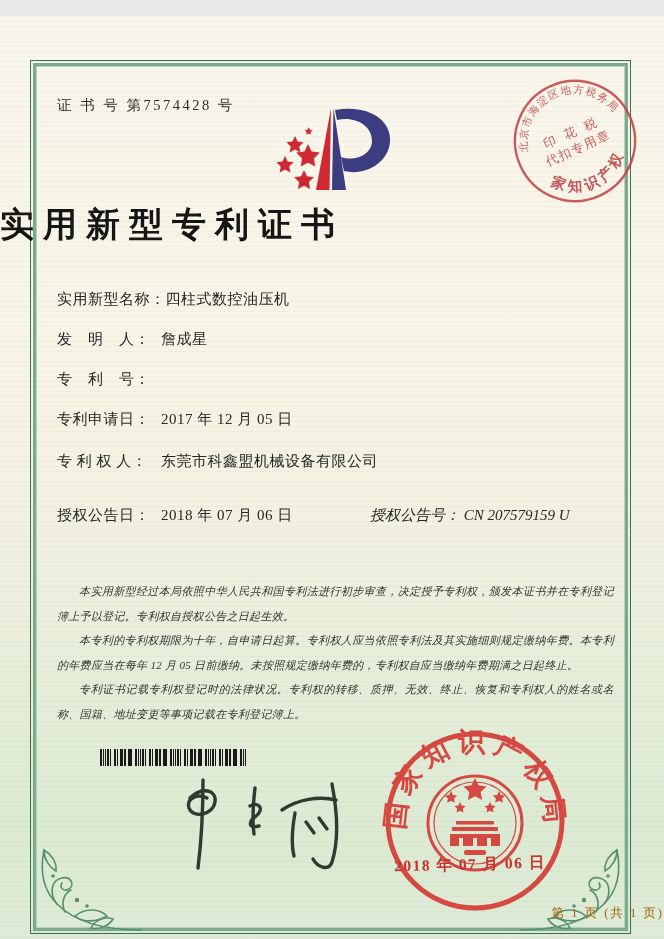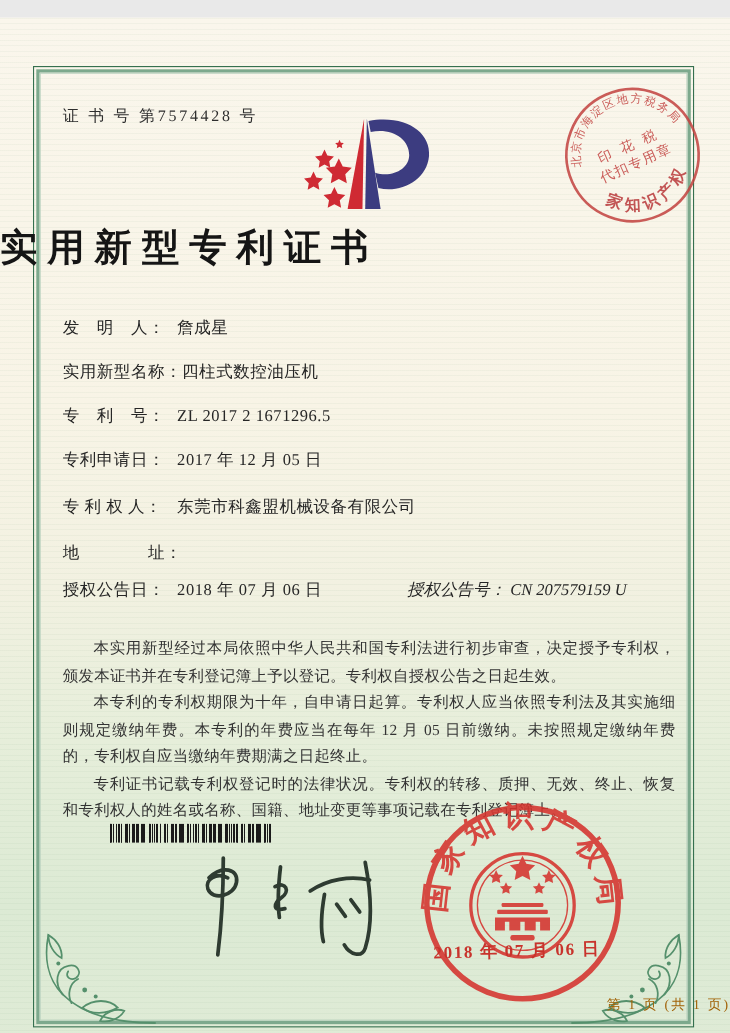--- a/index.html
+++ b/index.html
@@ -36,21 +36,21 @@
   .fields { position:absolute; left:57px; top:272px; width:556px; font-size:15px; color:#262626; }
   .frow { display:flex; line-height:22px; margin-bottom:18px; }
   .frow.gap2 { margin-bottom:20px; }
   .flabel { flex:0 0 104px; white-space:nowrap; letter-spacing:.5px; }
   .fvalue { letter-spacing:.5px; }
   .fvalue.addr { width:452px; line-height:23px; }
   .grant-row { position:relative;align-items:flex-end; }
   .grant-right { position:absolute; left:313px; top:0; white-space:nowrap;font-style:italic; }
 
   .paras { position:absolute; left:57px; top:563px; width:557px;
-    font-size:14px; line-height:24.5px; color:#333; text-align:justify; letter-spacing:.3px; }
+    font-size:11px; line-height:24.5px; color:#333; text-align:justify; letter-spacing:.3px;font-style:italic; }
   .paras p { text-indent:2em; }
 
   .barcode { position:absolute; left:100px; top:733px; width:147px; height:17px;
     background:
       repeating-linear-gradient(90deg,#1a1a1a 0 2px, transparent 2px 3px, #1a1a1a 3px 4px, transparent 4px 7px),
       repeating-linear-gradient(90deg,#1a1a1a 0 1px, transparent 1px 5px);
   }
 
   .director { position:absolute; left:88px; top:793px;
     font-family:"Liberation Sans","DejaVu Sans",sans-serif; font-size:17px; color:#2f352f; letter-spacing:3px; }
@@ -143,41 +143,39 @@
     <text x="75" y="87" text-anchor="middle" font-size="12.5" fill="#c2413f" letter-spacing="1.5" font-family="Liberation Sans, sans-serif">代扣专用章</text>
     <text font-size="14.5" font-weight="bold" fill="#b9383a" letter-spacing="4" font-family="Liberation Sans, sans-serif">
       <textPath href="#taxBottomArc" startOffset="50%" text-anchor="middle">国家知识产权局</textPath>
     </text>
   </svg>
 
   <div class="title">实用新型专利证书</div>
 
   <div class="fields">
     <div class="frow">
+      <span class="flabel">实用新型名称：</span>
+      <span class="fvalue">四柱式数控油压机</span>
+    </div>
+    <div class="frow">
       <span class="flabel">发　明　人：</span>
       <span class="fvalue">詹成星</span>
     </div>
     <div class="frow">
-      <span class="flabel">实用新型名称：</span>
-      <span class="fvalue">四柱式数控油压机</span>
-    </div>
-    <div class="frow">
       <span class="flabel">专　利　号：</span>
-      <span class="fvalue">ZL 2017 2 1671296.5</span>
     </div>
     <div class="frow gap2">
       <span class="flabel">专利申请日：</span>
       <span class="fvalue">2017 年 12 月 05 日</span>
     </div>
     <div class="frow gap2">
       <span class="flabel">专 利 权 人：</span>
       <span class="fvalue">东莞市科鑫盟机械设备有限公司</span>
     </div>
     <div class="frow" style="margin-bottom:12px;">
-      <span class="flabel">地　　　　址：</span>
     </div>
     <div class="frow grant-row">
       <span class="flabel">授权公告日：</span>
       <span class="fvalue">2018 年 07 月 06 日</span>
       <span class="grant-right">
         <span>授权公告号：</span>
         <span>CN 207579159 U</span>
       </span>
     </div>
   </div>

